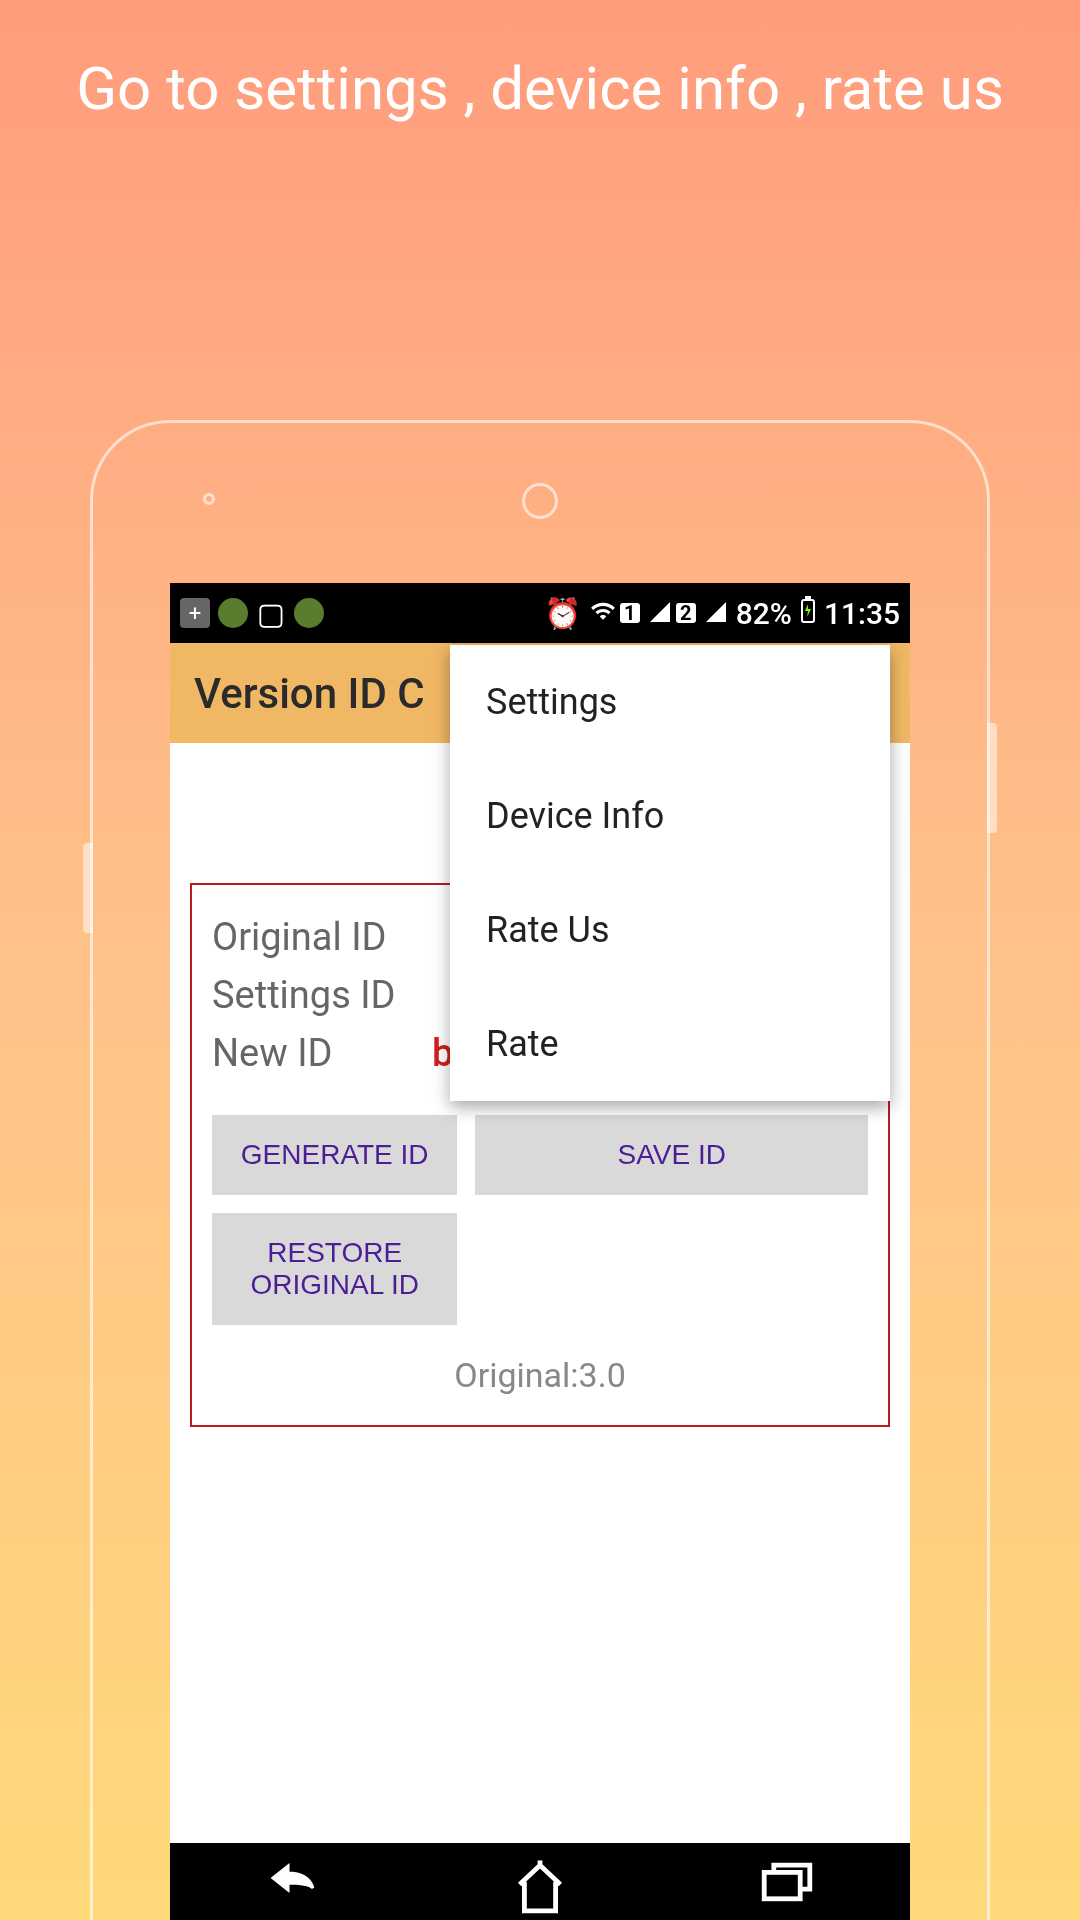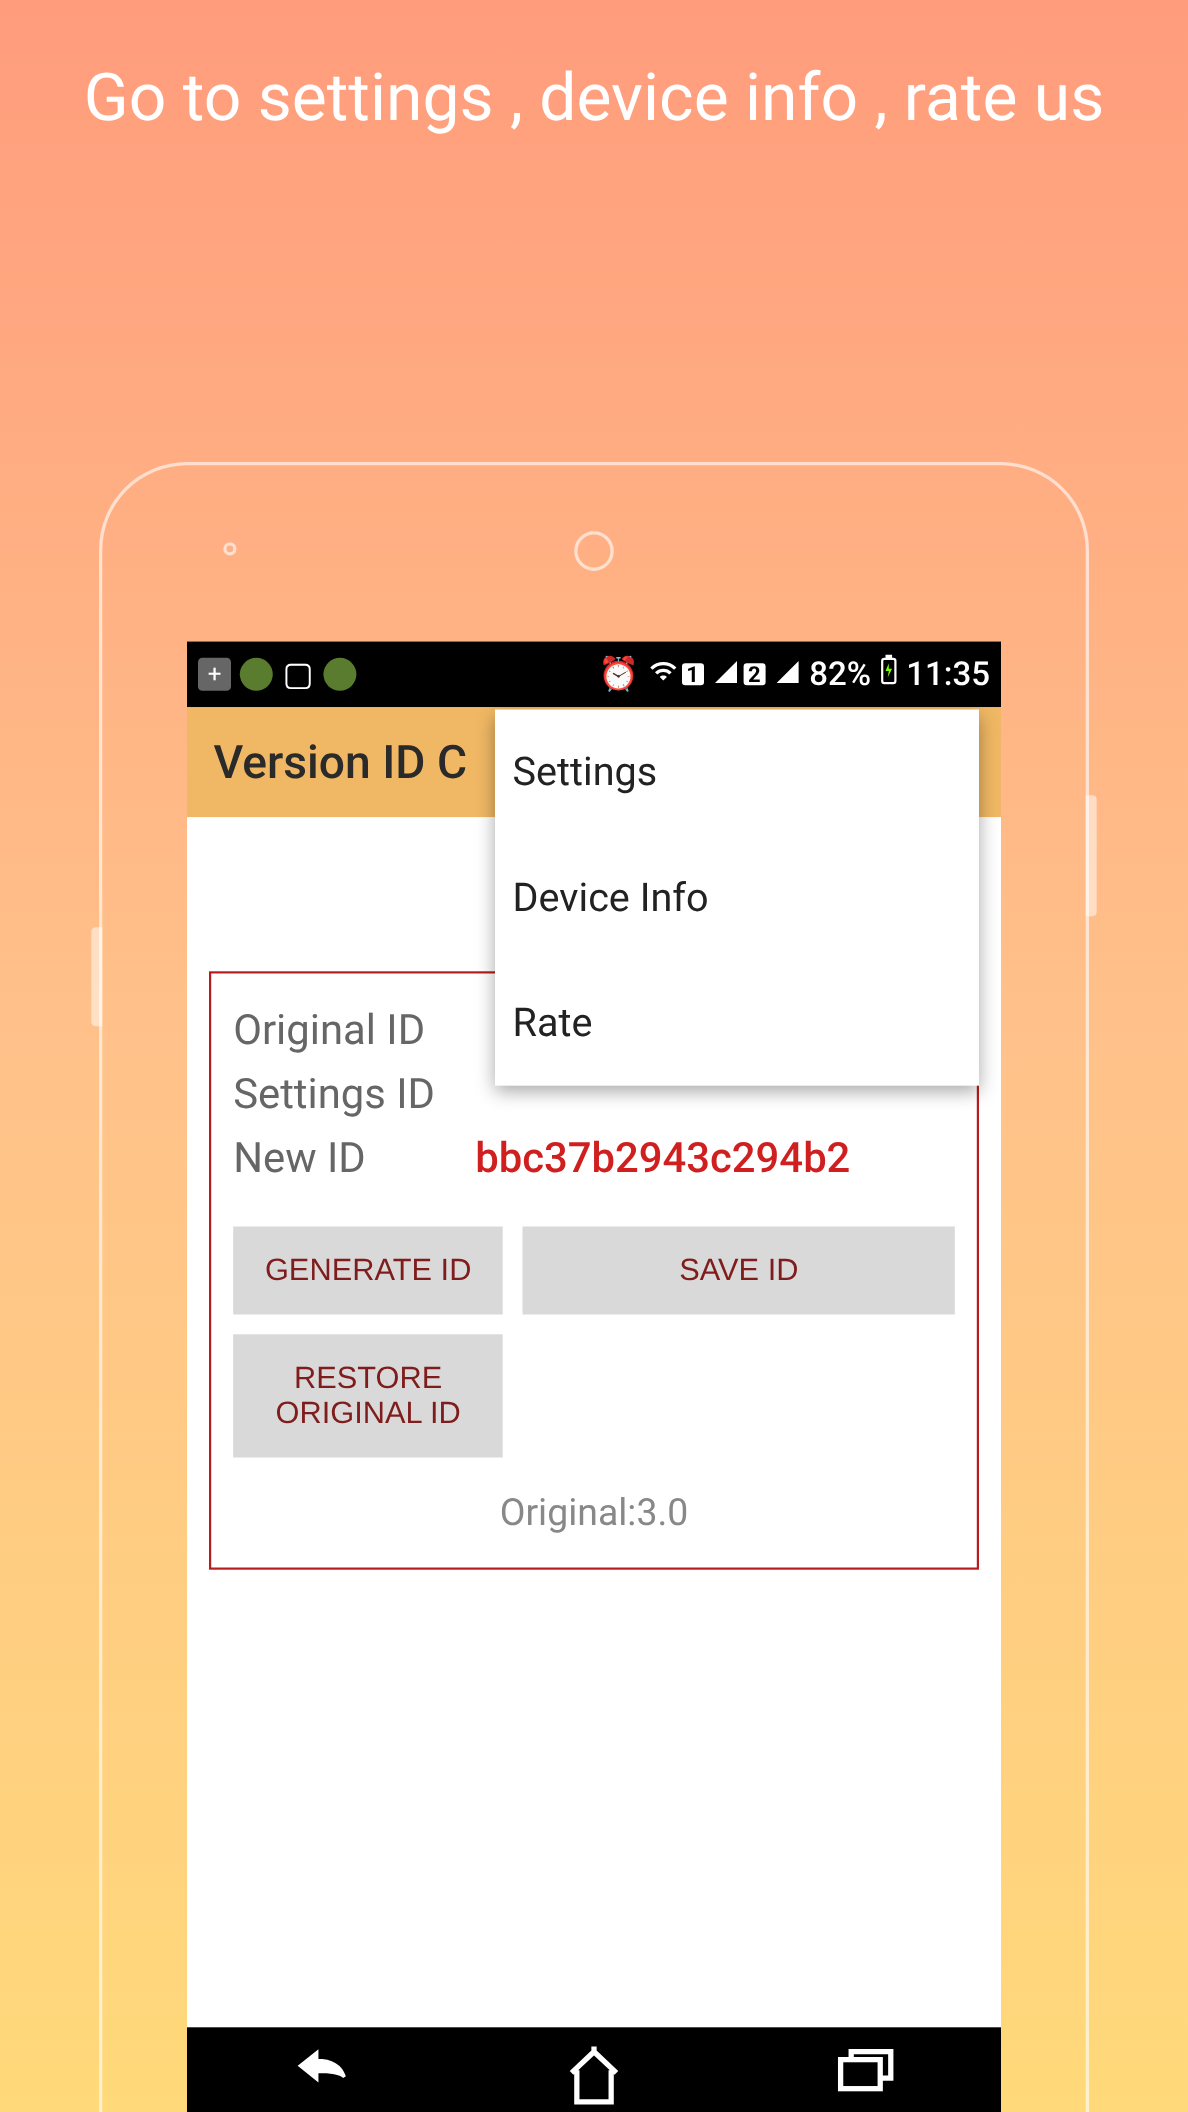--- a/index.html
+++ b/index.html
@@ -156,21 +156,21 @@
       display: grid;
       grid-template-columns: 1fr 1.6fr;
       gap: 18px;
       margin-top: 40px;
     }
     .btn {
       background: #d9d9d9;
       border: none;
       padding: 24px 10px;
       font-size: 28px;
-      color: #7f1d1d;
+      color: #4c1d95;
       font-weight: 500;
       cursor: pointer;
     }
     .btn-full {
       grid-column: 1 / -1;
     }
     .version-text {
       text-align: center;
       margin-top: 30px;
       font-size: 34px;
@@ -179,21 +179,21 @@
     .dropdown-menu {
       position: absolute;
       top: 62px;
       right: 20px;
       width: 440px;
       background: white;
       box-shadow: 0 6px 16px rgba(0,0,0,0.35);
       z-index: 100;
     }
     .menu-item {
-      padding: 36px 16px;
+      padding: 36px 36px;
       font-size: 36px;
       color: #222;
       cursor: pointer;
     }
     .nav-bar {
       position: absolute;
       bottom: 0;
       left: 0;
       right: 0;
       height: 80px;
@@ -272,20 +272,21 @@
       </div>
     </div>
 
     <div class="app-bar">
       <span>Version ID C</span>
     </div>
 
     <div class="dropdown-menu">
       <div class="menu-item">Settings</div>
       <div class="menu-item">Device Info</div>
+      <div class="menu-item">Rate Us</div>
       <div class="menu-item">Rate</div>
     </div>
 
     <div class="main-content">
       <div class="id-card">
         <div class="id-row">
           <span class="id-label">Original ID</span>
           <span class="id-value"></span>
         </div>
         <div class="id-row">

